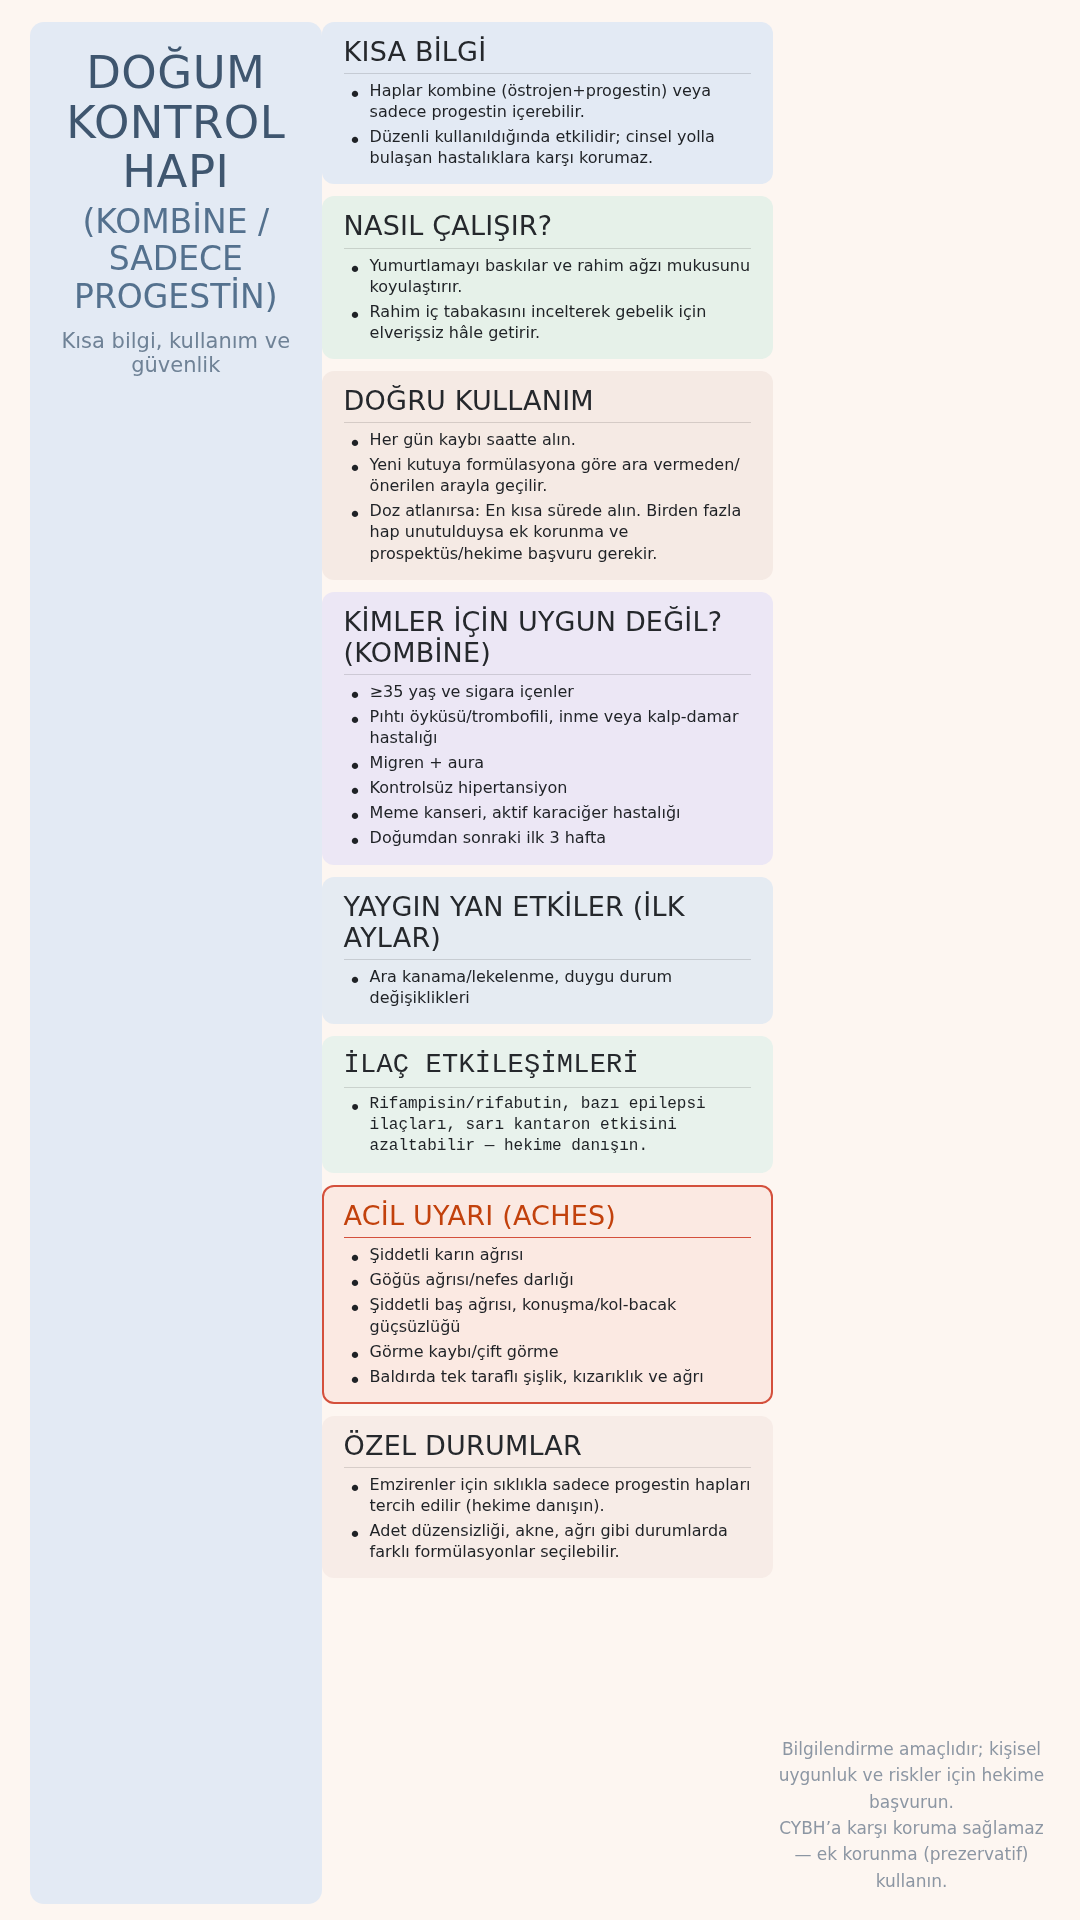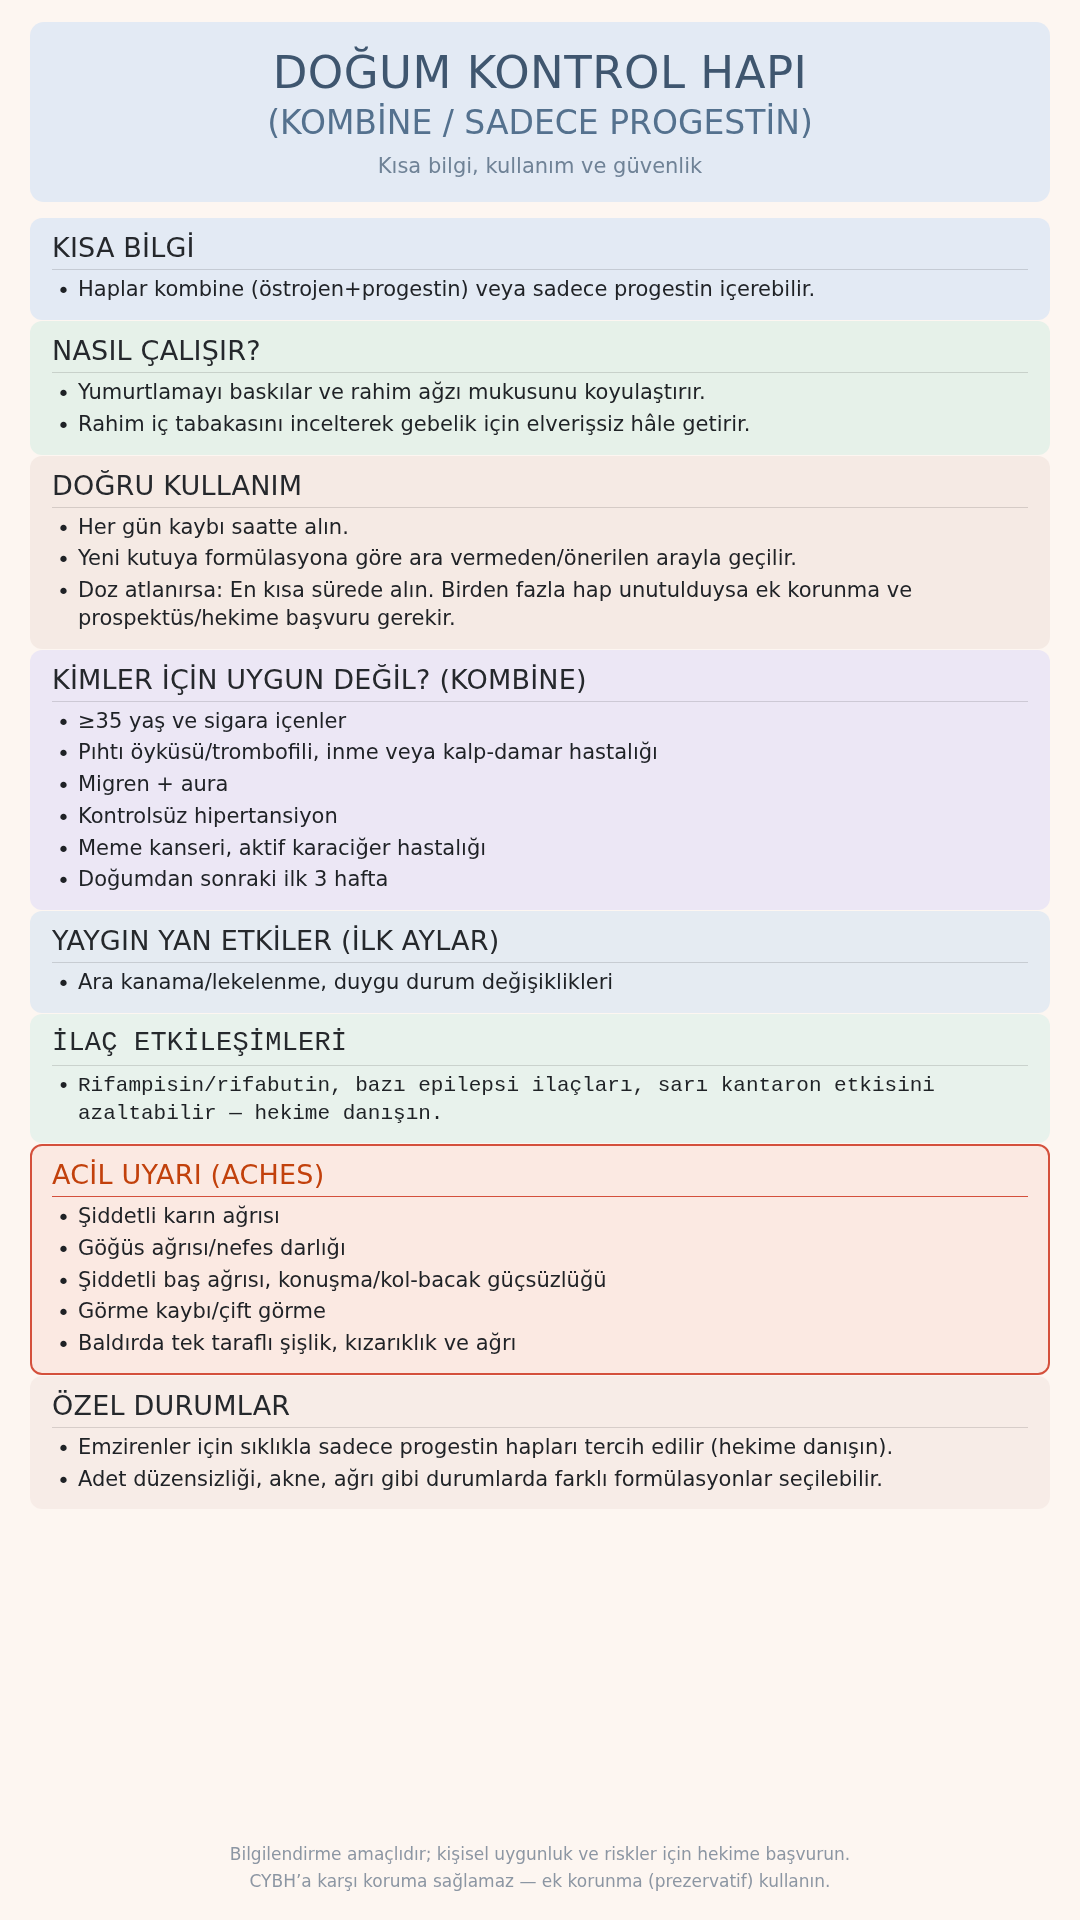--- a/index.html
+++ b/index.html
@@ -13,21 +13,21 @@
     font-family: "DejaVu Sans", "Liberation Sans", sans-serif;
     -webkit-font-smoothing: antialiased;
     overflow: hidden;
   }
   .page {
     width: 1080px;
     height: 1920px;
     box-sizing: border-box;
     padding: 22px 30px 0 30px;
     display: flex;
-    flex-direction: column;
+    flex-direction: row;
   }
 
   
   .header {
     background: #e3eaf4;
     border-radius: 14px;
     padding: 26px 24px 24px 24px;
     text-align: center;
     margin-bottom: 16px;
   }
@@ -50,21 +50,21 @@
     margin-top: 13px;
     font-size: 21px;
     color: #6f8296;
     font-weight: 400;
   }
 
   
   .card {
     border-radius: 12px;
     padding: 14px 22px 16px 22px;
-    margin-bottom: 1px;
+    margin-bottom: 12px;
     box-sizing: border-box;
   }
   .card.blue    { background: #e3eaf4; }
   .card.green   { background: #e6f1e9; }
   .card.peach   { background: #f5eae4; }
   .card.purple  { background: #ece7f5; }
   .card.bluegr  { background: #e5ebf2; }
   .card.mint    { background: #e8f2ec; font-family: Liberation Mono, monospace; }
   .card.alert {
     background: #fbe9e2;
@@ -94,21 +94,21 @@
   }
 
   ul.bullets {
     list-style: none;
     margin: 0;
     padding: 0;
   }
   ul.bullets li {
     position: relative;
     padding-left: 26px;
-    font-size: 21px;
+    font-size: 16px;
     line-height: 1.32;
     color: #1f2226;
     margin: 4px 0 0 0;
     font-weight: 400;
   }
   ul.bullets li:first-child { margin-top: 2px; }
   ul.bullets li::before {
     content: "•";
     position: absolute;
     left: 5px;
@@ -140,20 +140,21 @@
     <h2>(KOMBİNE / SADECE PROGESTİN)</h2>
     <div class="subtitle">Kısa bilgi, kullanım ve güvenlik</div>
   </div>
 
   <div id="sections-container">
       <div class="card blue">
         <h3>KISA BİLGİ</h3>
         <div class="divider"></div>
         <ul class="bullets">
           <li>Haplar kombine (östrojen+progestin) veya sadece progestin içerebilir.</li>
+          <li>Düzenli kullanıldığında etkilidir; cinsel yolla bulaşan hastalıklara karşı korumaz.</li>
         </ul>
       </div>
       <div class="card green">
         <h3>NASIL ÇALIŞIR?</h3>
         <div class="divider"></div>
         <ul class="bullets">
           <li>Yumurtlamayı baskılar ve rahim ağzı mukusunu koyulaştırır.</li>
           <li>Rahim iç tabakasını incelterek gebelik için elverişsiz hâle getirir.</li>
         </ul>
       </div>

